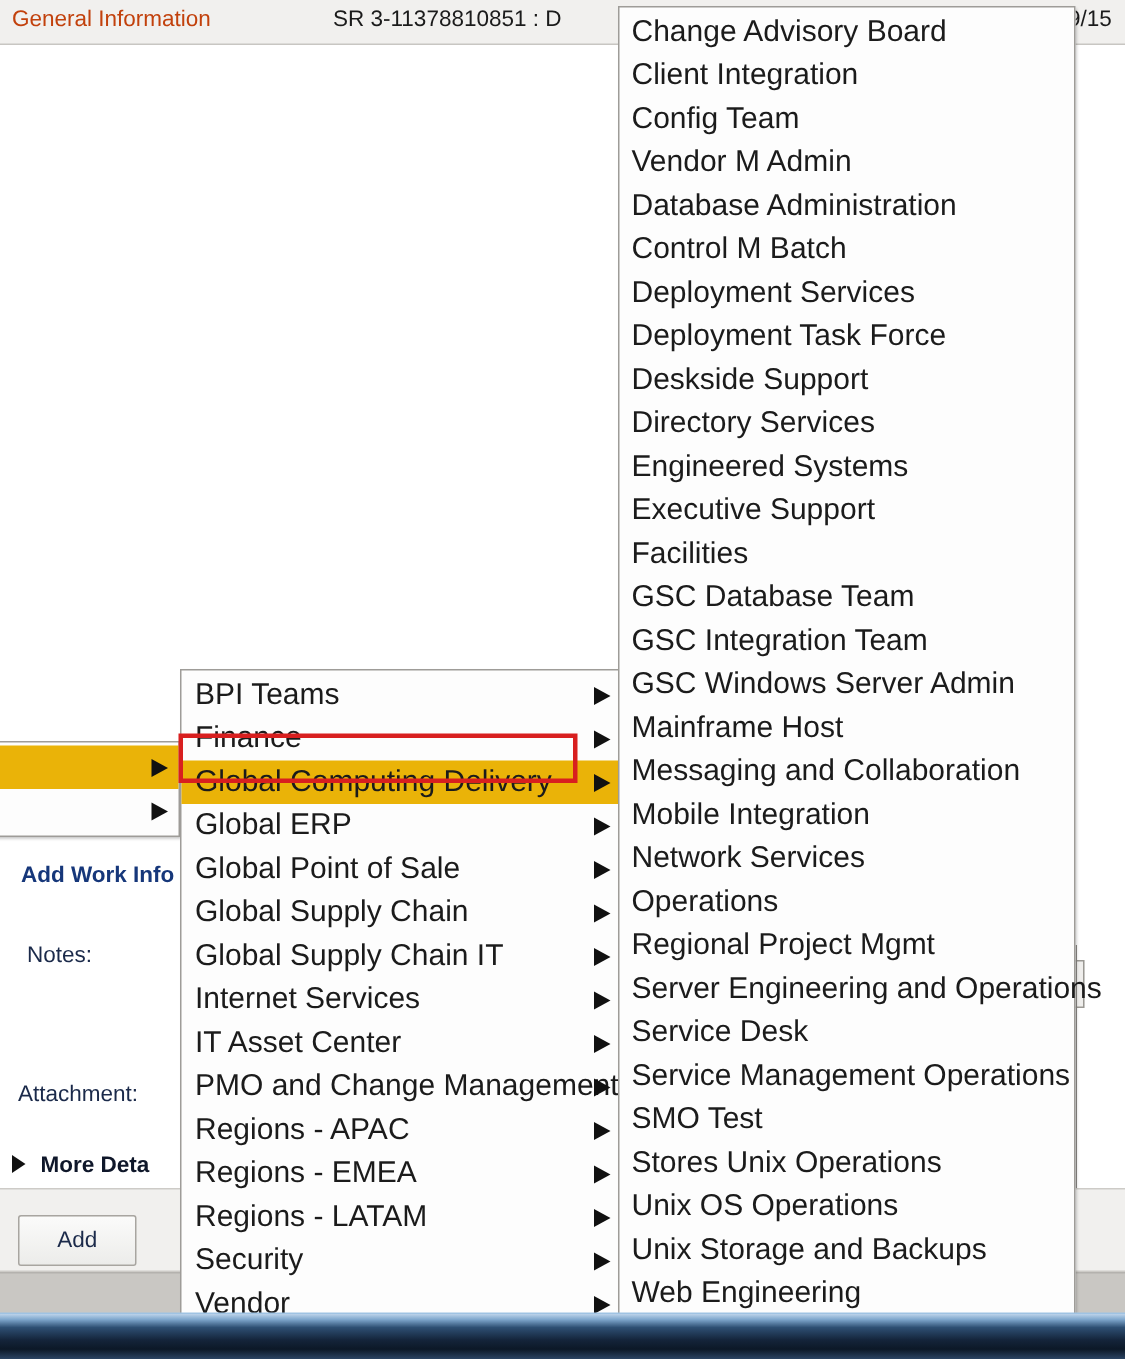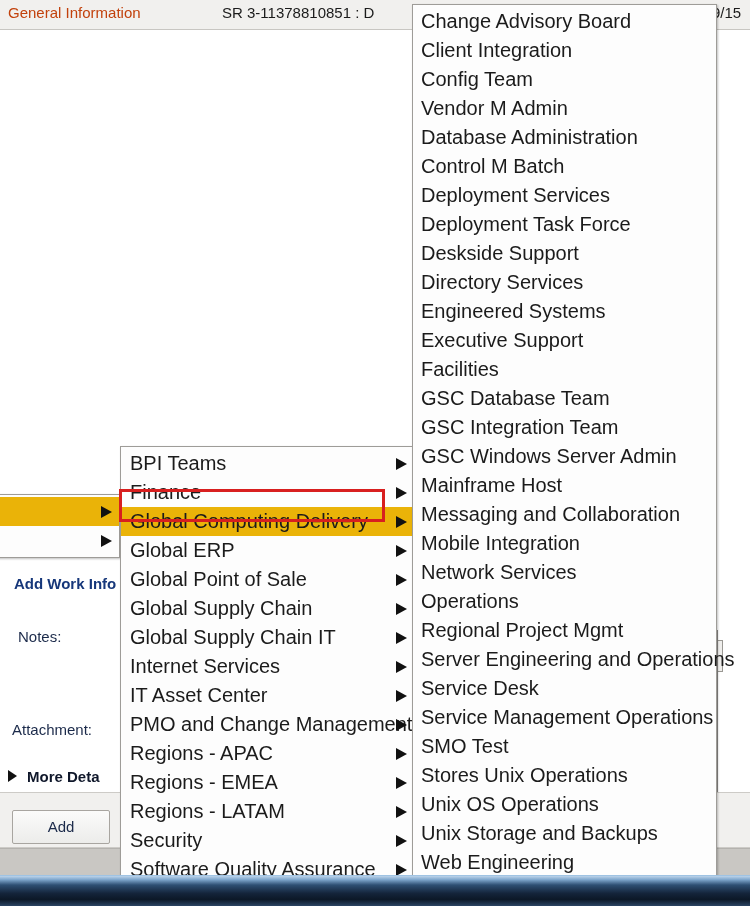--- a/index.html
+++ b/index.html
@@ -97,21 +97,21 @@
     position: absolute;
     left: 0; top: 762px;
     width: 750px; height: 56px;
     background: #f1f0ee;
     border-top: 1px solid #cdcbc7;
     border-bottom: 1px solid #cdcbc7;
   }
   .btn-add {
     position: absolute;
     left: 12px; top: 780px;
-    width: 98px; height: 34px;
+    width: 79px; height: 34px;
     background: linear-gradient(#fbfbfa, #ececea);
     border: 1px solid #a8a5a0;
     border-radius: 2px;
     font-size: 15px;
     color: #1b2a4a;
     line-height: 32px;
     text-align: center;
     cursor: default;
   }
 
@@ -257,21 +257,20 @@
       <div class="menu-item"><span>Global Point of Sale</span><span class="arrow"></span></div>
       <div class="menu-item"><span>Global Supply Chain</span><span class="arrow"></span></div>
       <div class="menu-item"><span>Global Supply Chain IT</span><span class="arrow"></span></div>
       <div class="menu-item"><span>Internet Services</span><span class="arrow"></span></div>
       <div class="menu-item"><span>IT Asset Center</span><span class="arrow"></span></div>
       <div class="menu-item"><span>PMO and Change Management</span><span class="arrow"></span></div>
       <div class="menu-item"><span>Regions - APAC</span><span class="arrow"></span></div>
       <div class="menu-item"><span>Regions - EMEA</span><span class="arrow"></span></div>
       <div class="menu-item"><span>Regions - LATAM</span><span class="arrow"></span></div>
       <div class="menu-item"><span>Security</span><span class="arrow"></span></div>
-      <div class="menu-item"><span>Software Quality Assurance</span><span class="arrow"></span></div>
       <div class="menu-item"><span>Vendor</span><span class="arrow"></span></div>
     </div>
 
   <div class="menu" id="menu-teams">
       <div class="menu-item"><span>Change Advisory Board</span></div>
       <div class="menu-item"><span>Client Integration</span></div>
       <div class="menu-item"><span>Config Team</span></div>
       <div class="menu-item"><span>Vendor M Admin</span></div>
       <div class="menu-item"><span>Database Administration</span></div>
       <div class="menu-item"><span>Control M Batch</span></div>

